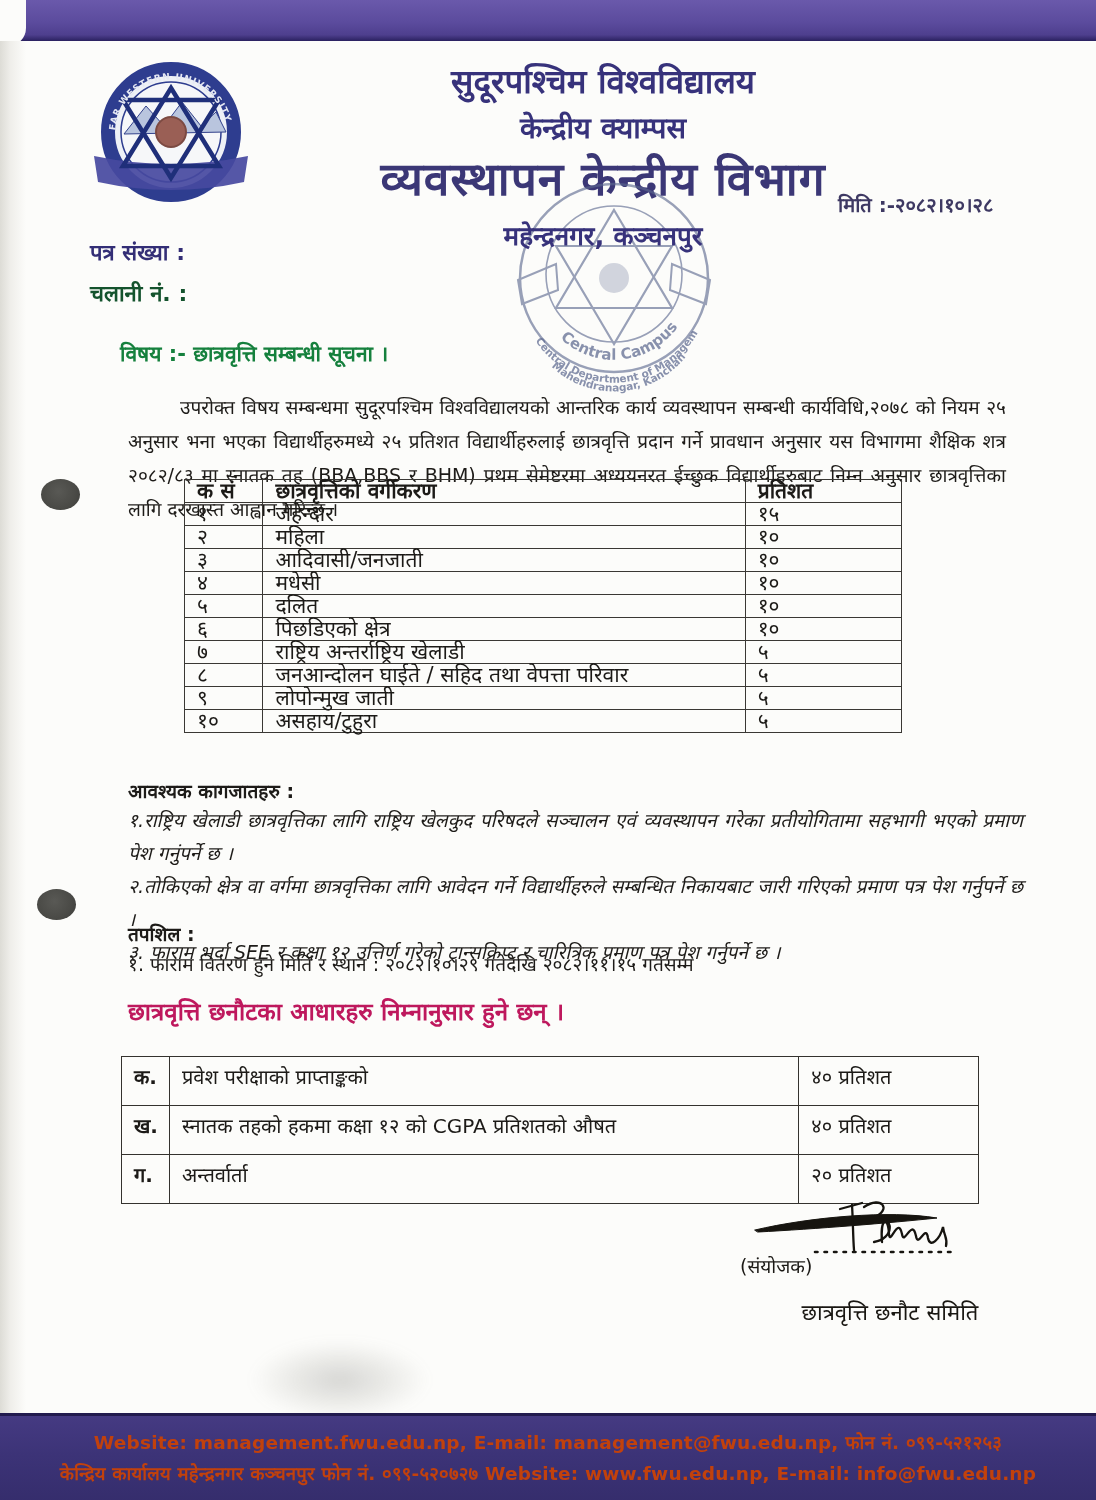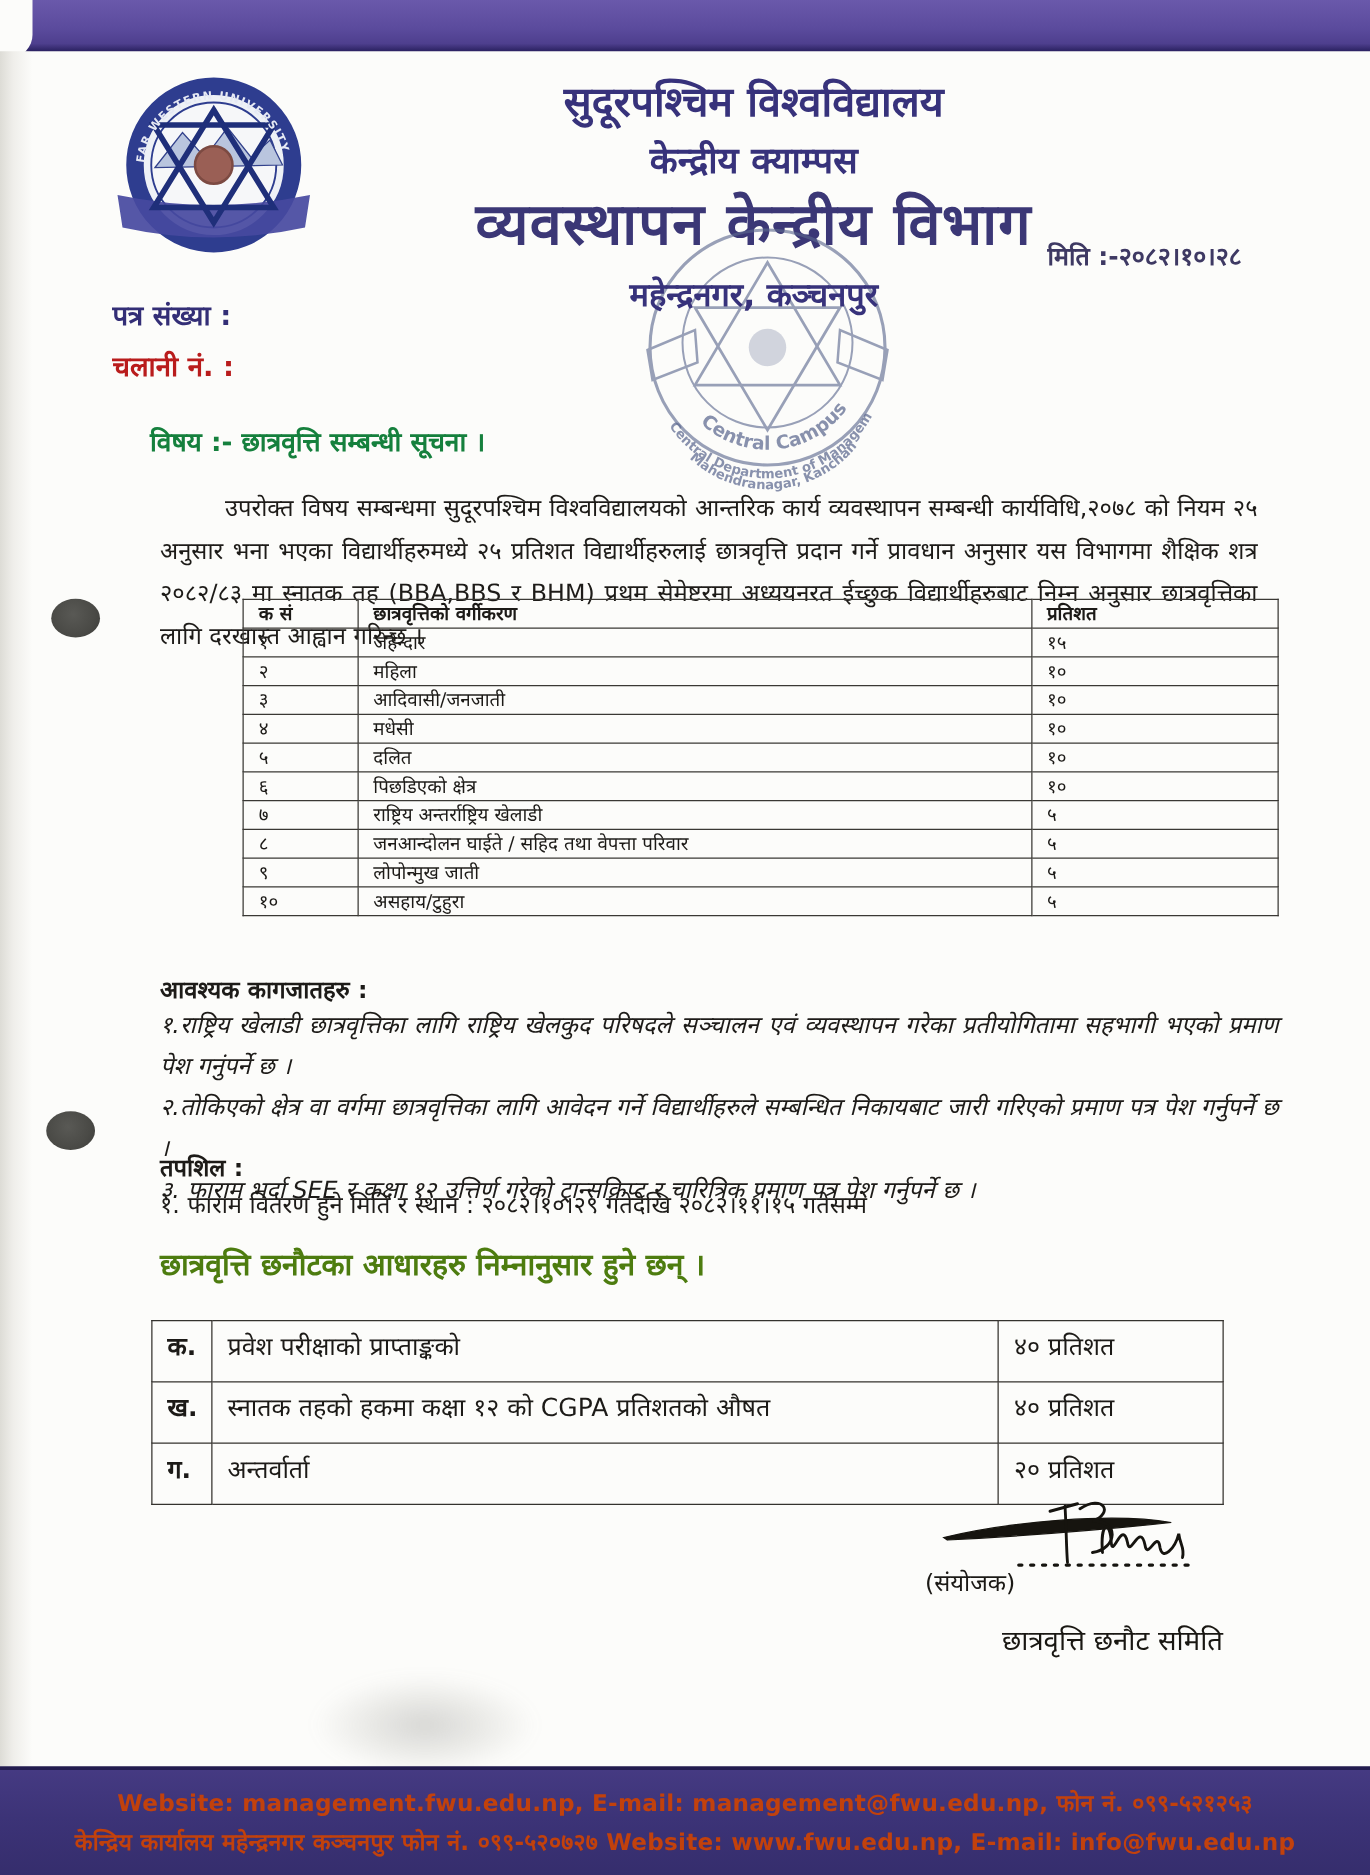--- a/index.html
+++ b/index.html
@@ -31,50 +31,50 @@
     background:radial-gradient(ellipse,rgba(120,120,112,.28),rgba(120,120,112,0) 70%);filter:blur(6px);}
 
   
   .hdr{position:absolute;left:120px;right:10px;text-align:center;color:#37327b;font-weight:bold;}
   .hdr-university{top:58px;font-size:33px;}
   .hdr-campus{top:107px;font-size:29px;}
   .hdr-department{top:146px;font-size:46px;letter-spacing:1px;color:#3b3776;}
   .hdr-city{top:217px;font-size:26px;z-index:3;}
   .date-line{position:absolute;left:838px;top:191px;font-size:20px;color:#3e3963;font-weight:bold;z-index:3;}
   .letter-no{position:absolute;left:90px;top:236px;font-size:22px;font-weight:bold;color:#332e76;}
-  .chalani-no{position:absolute;left:90px;top:277px;font-size:22px;font-weight:bold;color:#b91c1c;}
+  .chalani-no{position:absolute;left:90px;top:277px;font-size:22px;font-weight:bold;color:#14532d;}
   .logo-wrap{position:absolute;left:86px;top:60px;width:170px;height:152px;}
   .stamp-wrap{position:absolute;left:498px;top:168px;width:232px;height:238px;z-index:2;}
 
   
   .subject{position:absolute;left:120px;right:10px;top:339px;text-align:left;
     font-size:21px;font-weight:bold;color:#15803d;}
   .para{position:absolute;left:128px;top:390px;width:878px;font-size:19px;line-height:34px;
     text-align:justify;text-indent:52px;color:#1d1b18;}
 
   
   table{border-collapse:collapse;position:absolute;background:transparent;color:#1c1a17;}
-  .tbl1{left:194px;top:479px;width:829px;font-size:15px;}
+  .tbl1{left:184px;top:479px;width:718px;font-size:21px;}
   .tbl1 th,.tbl1 td{border:1.4px solid #3a3834;height:22px;line-height:22px;
     padding:0 0 0 12px;text-align:left;font-weight:normal;white-space:nowrap;}
   .tbl1 th{font-weight:bold;}
   .tbl2{left:121px;top:1056px;width:858px;font-size:20px;}
   .tbl2 td{border:1.6px solid #34322e;height:42px;vertical-align:top;
     padding:6px 0 0 12px;text-align:left;white-space:nowrap;}
   .tbl2 td:first-child{font-weight:bold;}
 
   
   .sec-head{position:absolute;left:128px;font-size:19px;font-weight:bold;color:#1d1b18;}
   .docs-head{top:778px;}
   .notes{position:absolute;left:128px;top:804px;width:895px;font-size:19px;color:#1d1b18;}
   .notes .note-line{line-height:33px;text-align:justify;font-style:italic;}
   .tapasil-head{top:921px;}
   .tapasil{position:absolute;left:128px;top:948px;width:895px;font-size:19px;color:#1d1b18;}
   .tapasil .note-line{line-height:33px;}
-  .criteria-head{position:absolute;left:128px;top:994px;font-size:24px;font-weight:bold;color:#4d7c0f;}
+  .criteria-head{position:absolute;left:128px;top:994px;font-size:24px;font-weight:bold;color:#be185d;}
 
   
   .sig-wrap{position:absolute;left:740px;top:1194px;width:235px;height:72px;}
   .sig-role{position:absolute;left:740px;top:1253px;width:235px;text-align:left;
     font-size:19px;color:#1b1915;}
   .sig-committee{position:absolute;left:740px;top:1296px;width:300px;text-align:center;
     font-size:22px;color:#191712;}
 </style>
 </head>
 <body>

